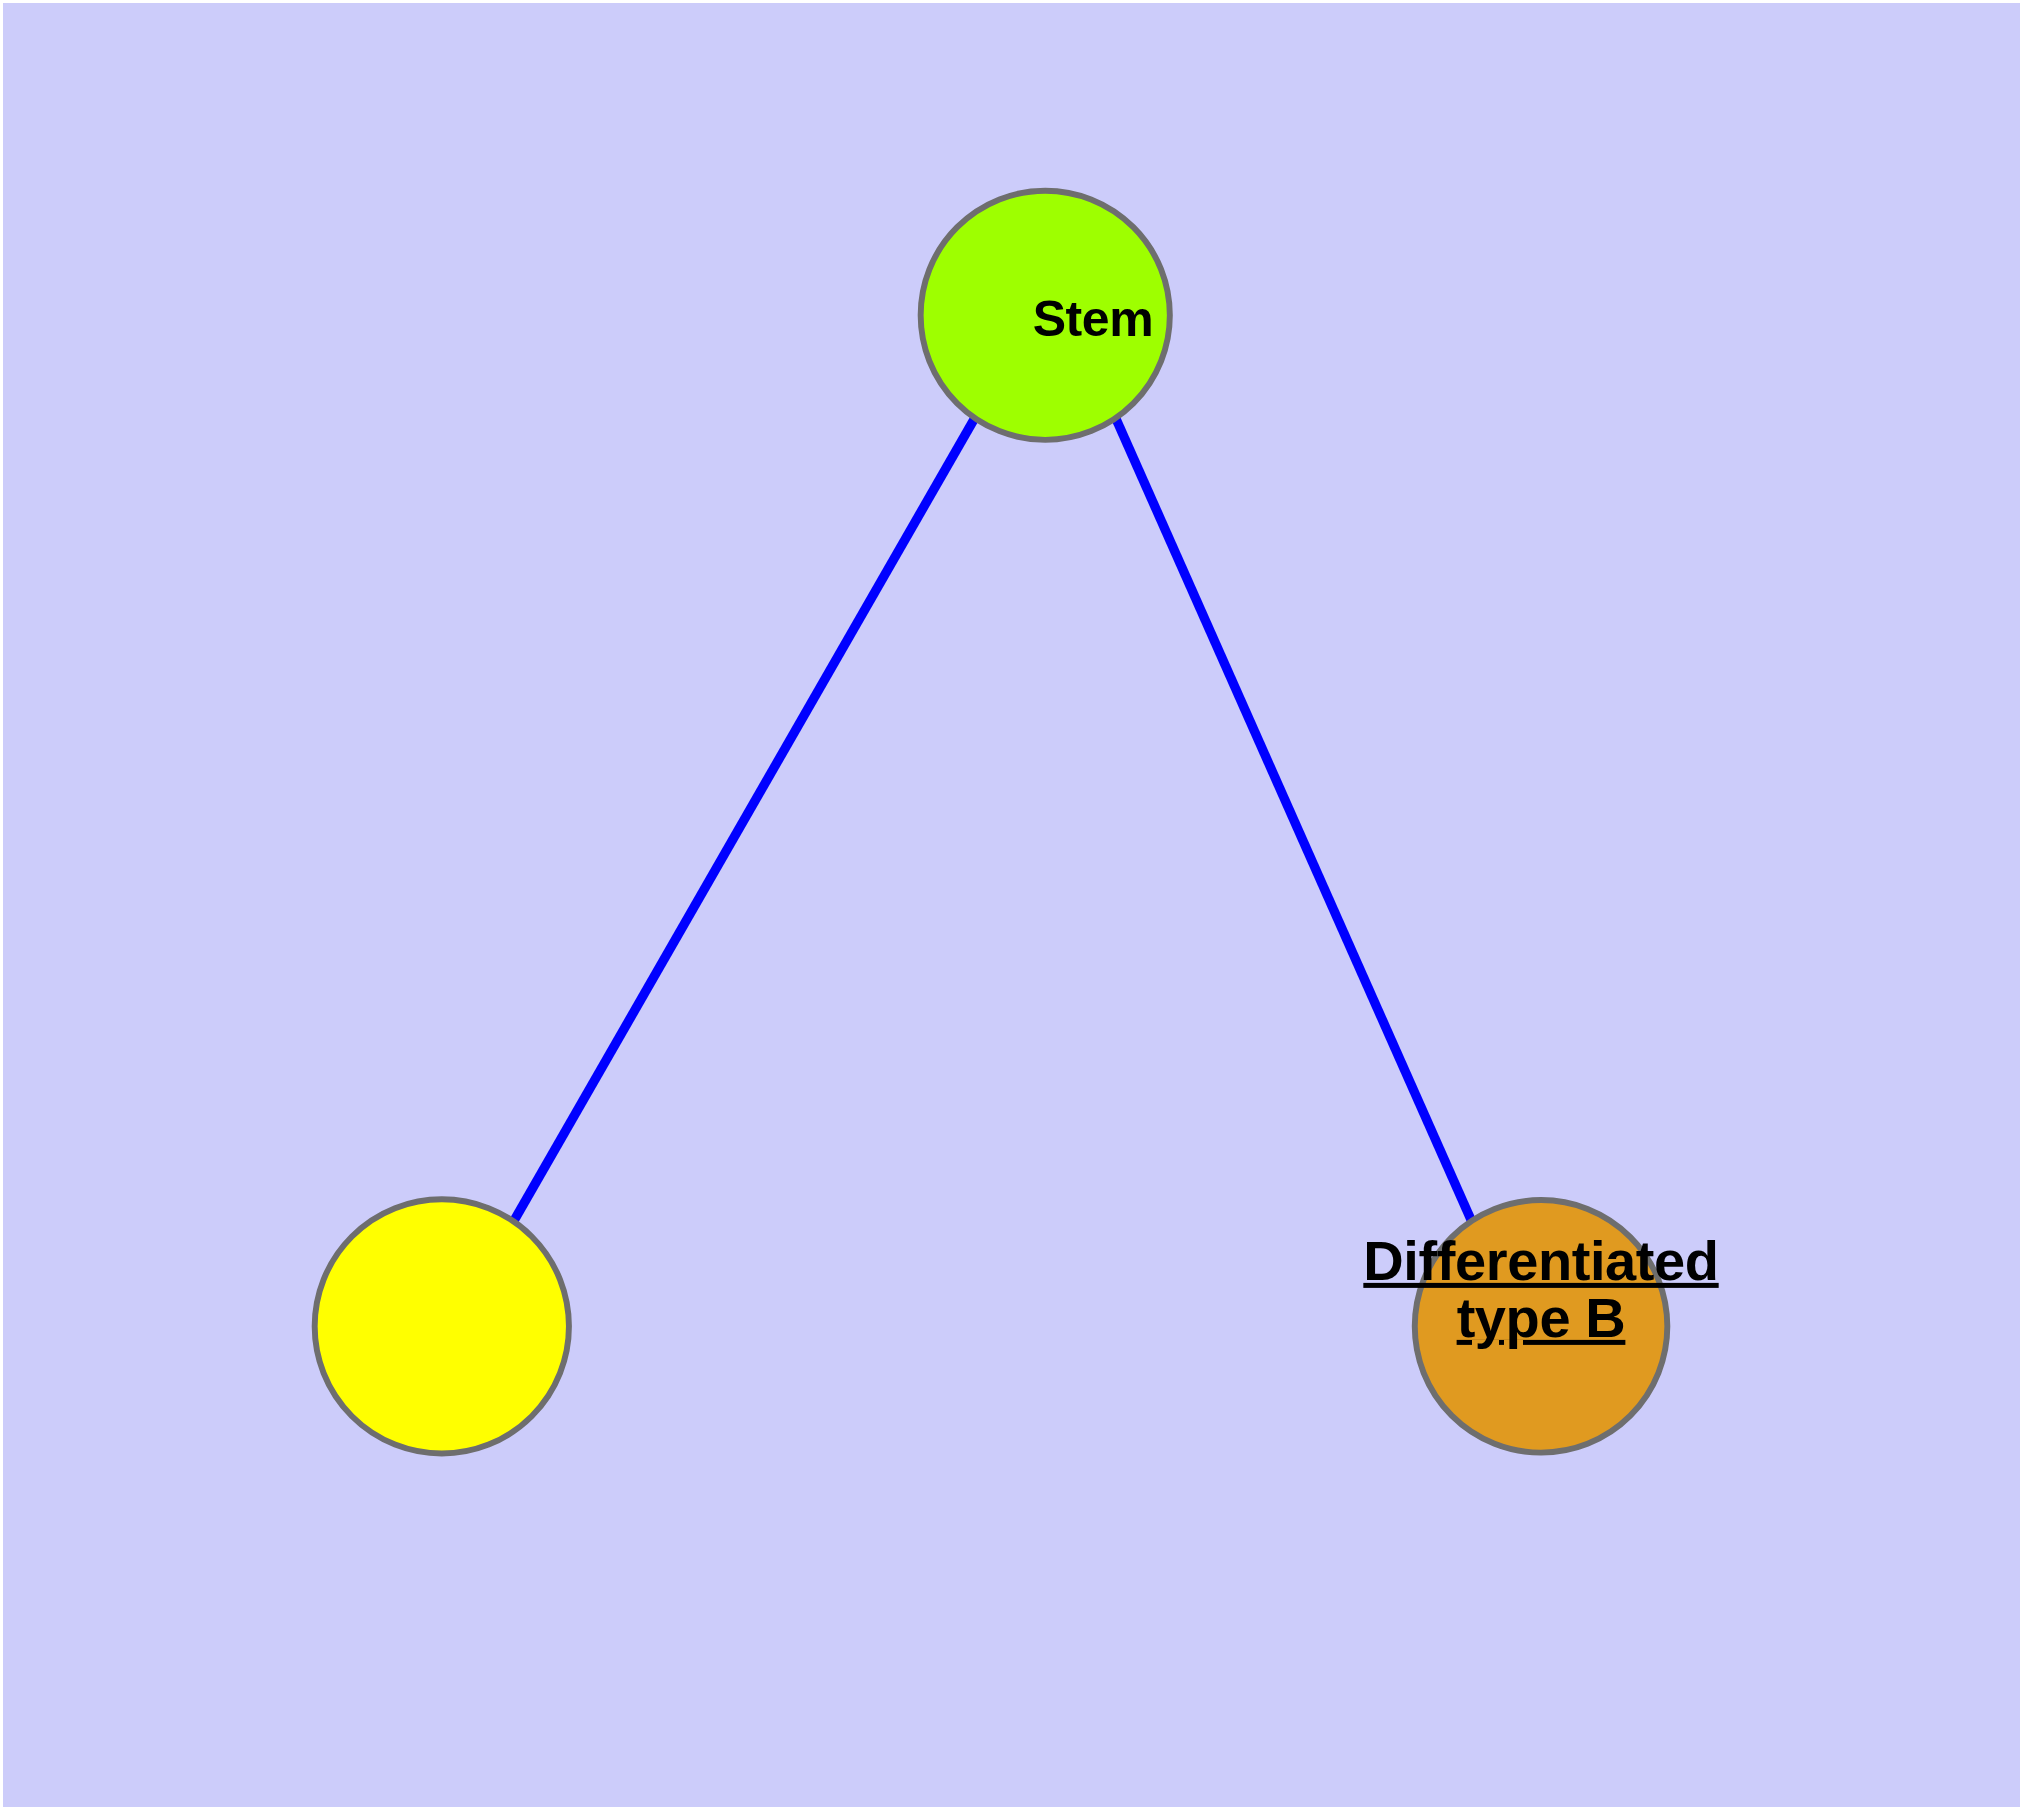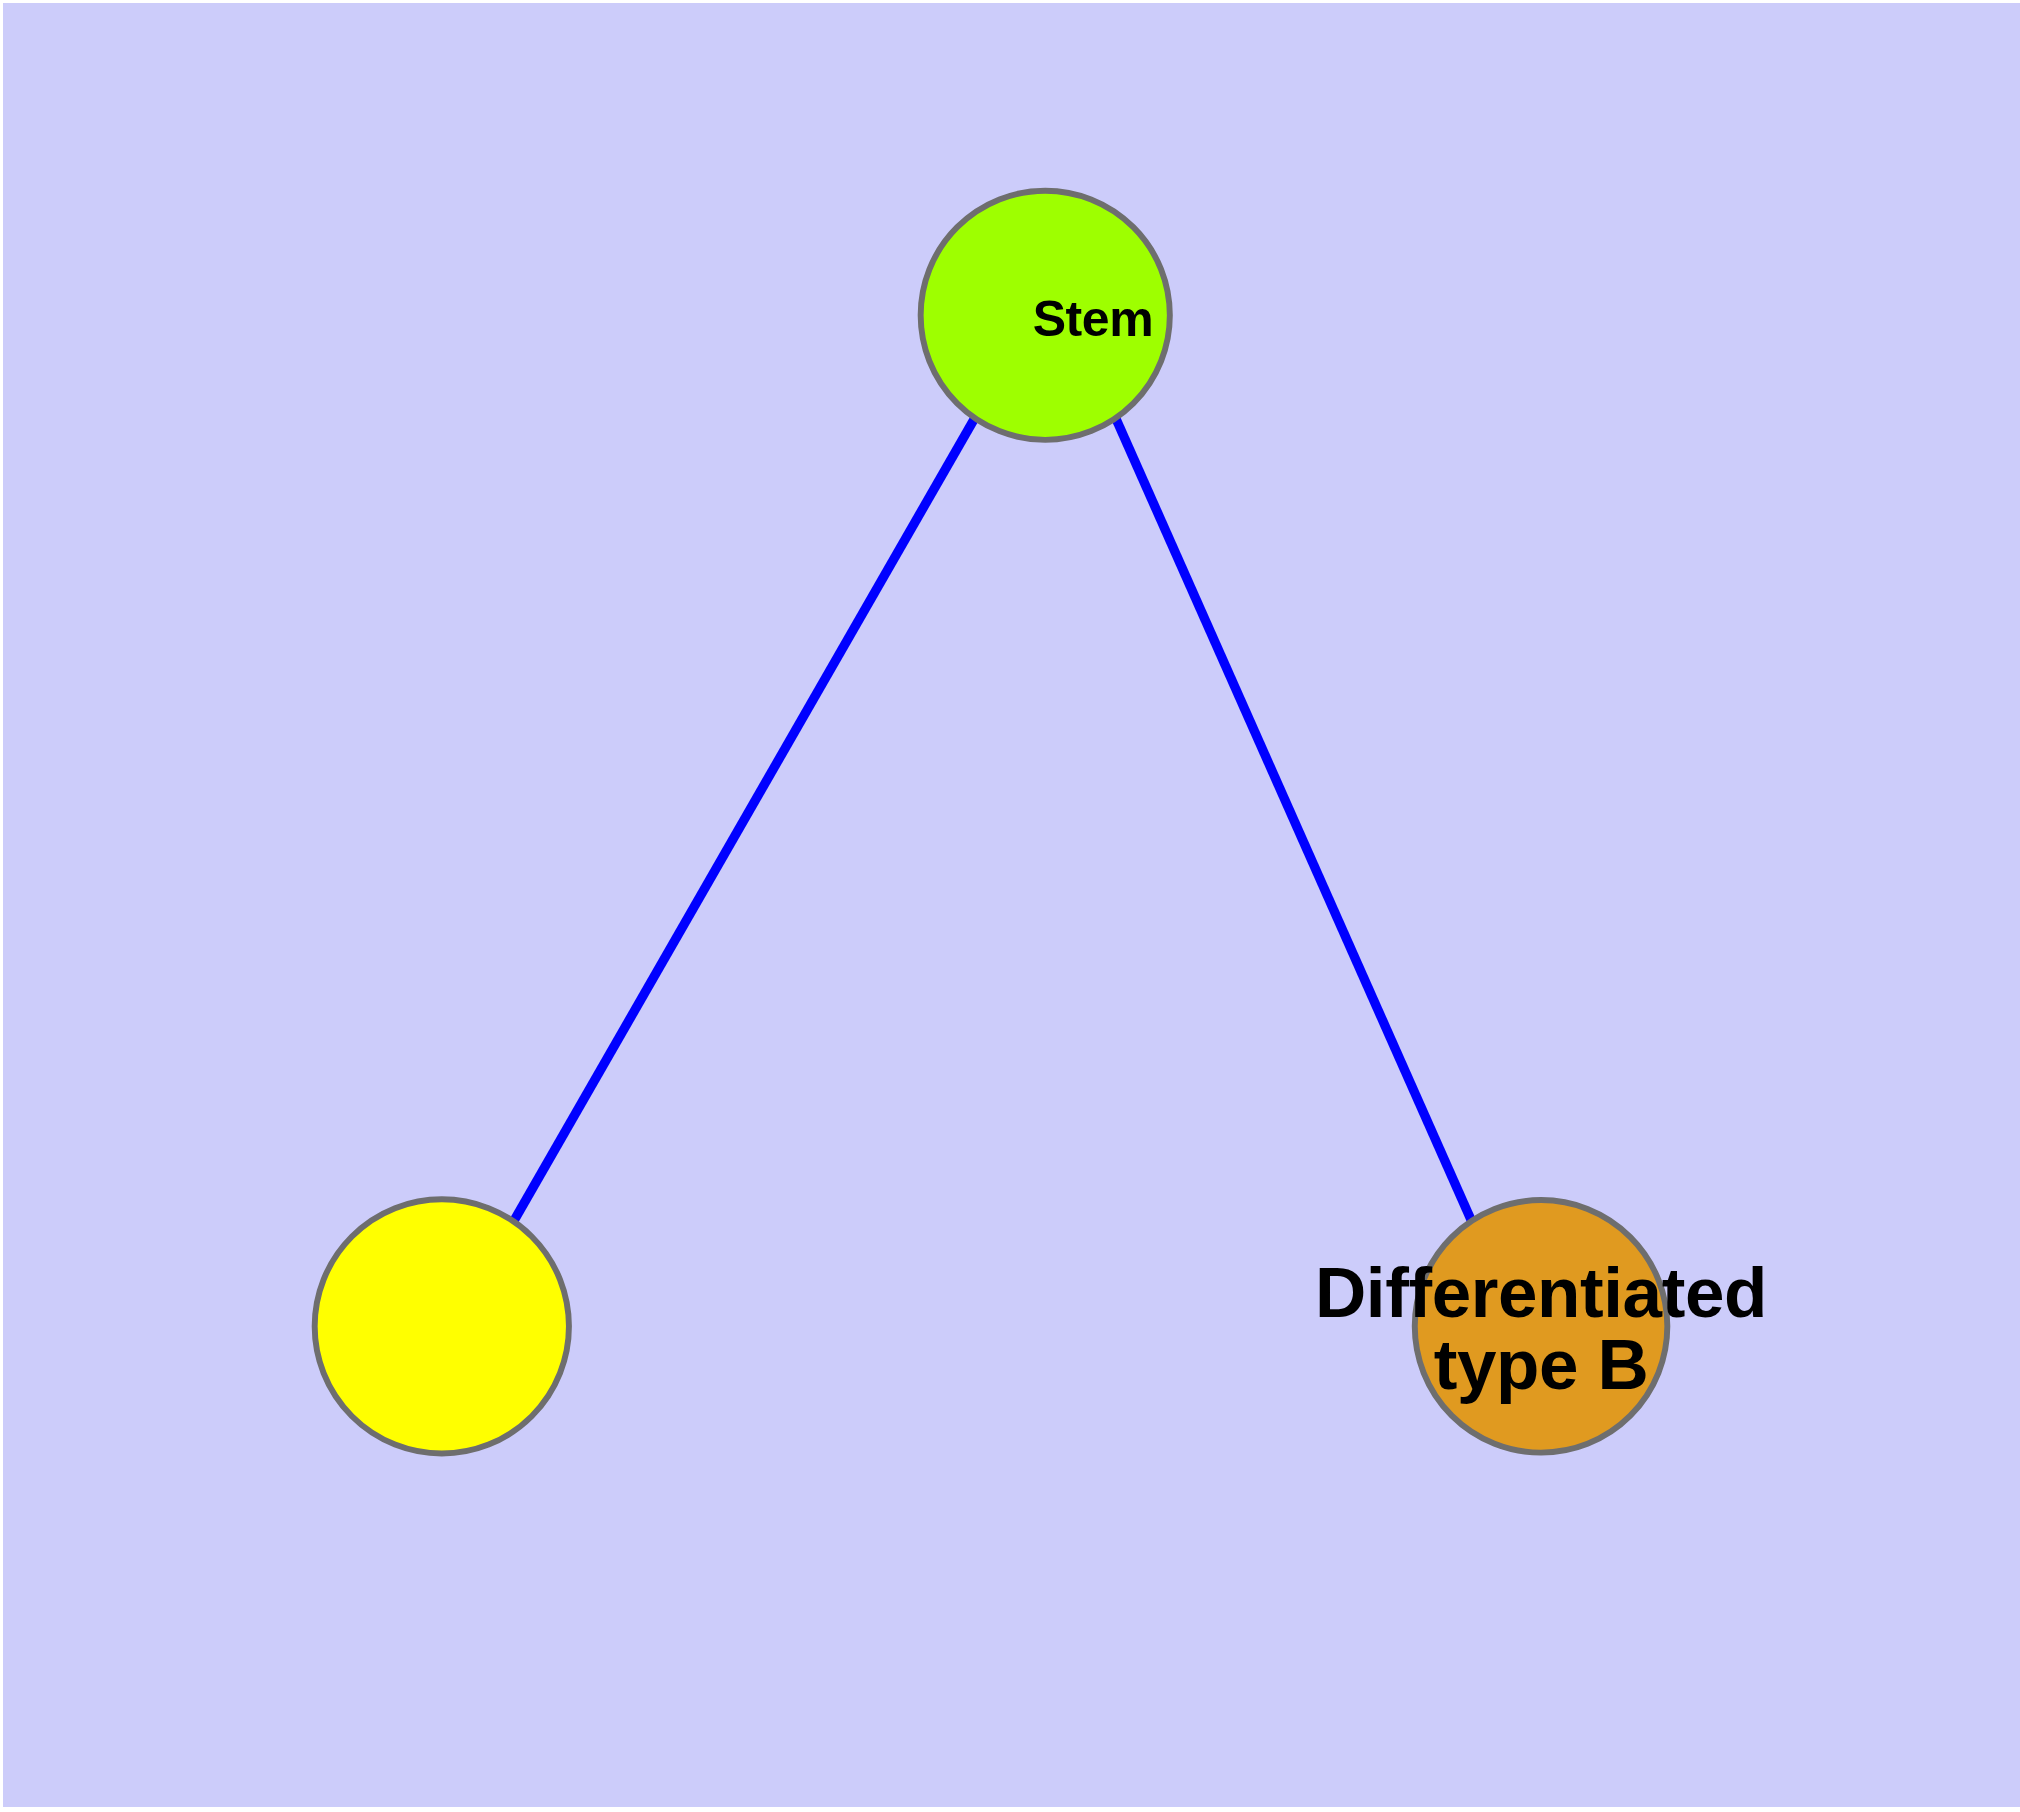--- a/index.html
+++ b/index.html
@@ -48,22 +48,23 @@
     font-size: 50px;
     margin-left: 48px;
   }
   #label-diff-a {
     left: 442px;
     top: 1329px;
     font-size: 76px;
   }
   #label-diff-b {
     left: 1541px;
-    top: 1329px;
-    font-size: 71px;
+    top: 1289px;
+    font-size: 56px;
+    text-decoration: underline;
   }
 </style>
 </head>
 <body>
 
 <div id="canvas">
   <div id="plot-area"></div>
 
   <svg id="graph-svg" viewBox="0 0 2384 2138" xmlns="http://www.w3.org/2000/svg">
     <g>

